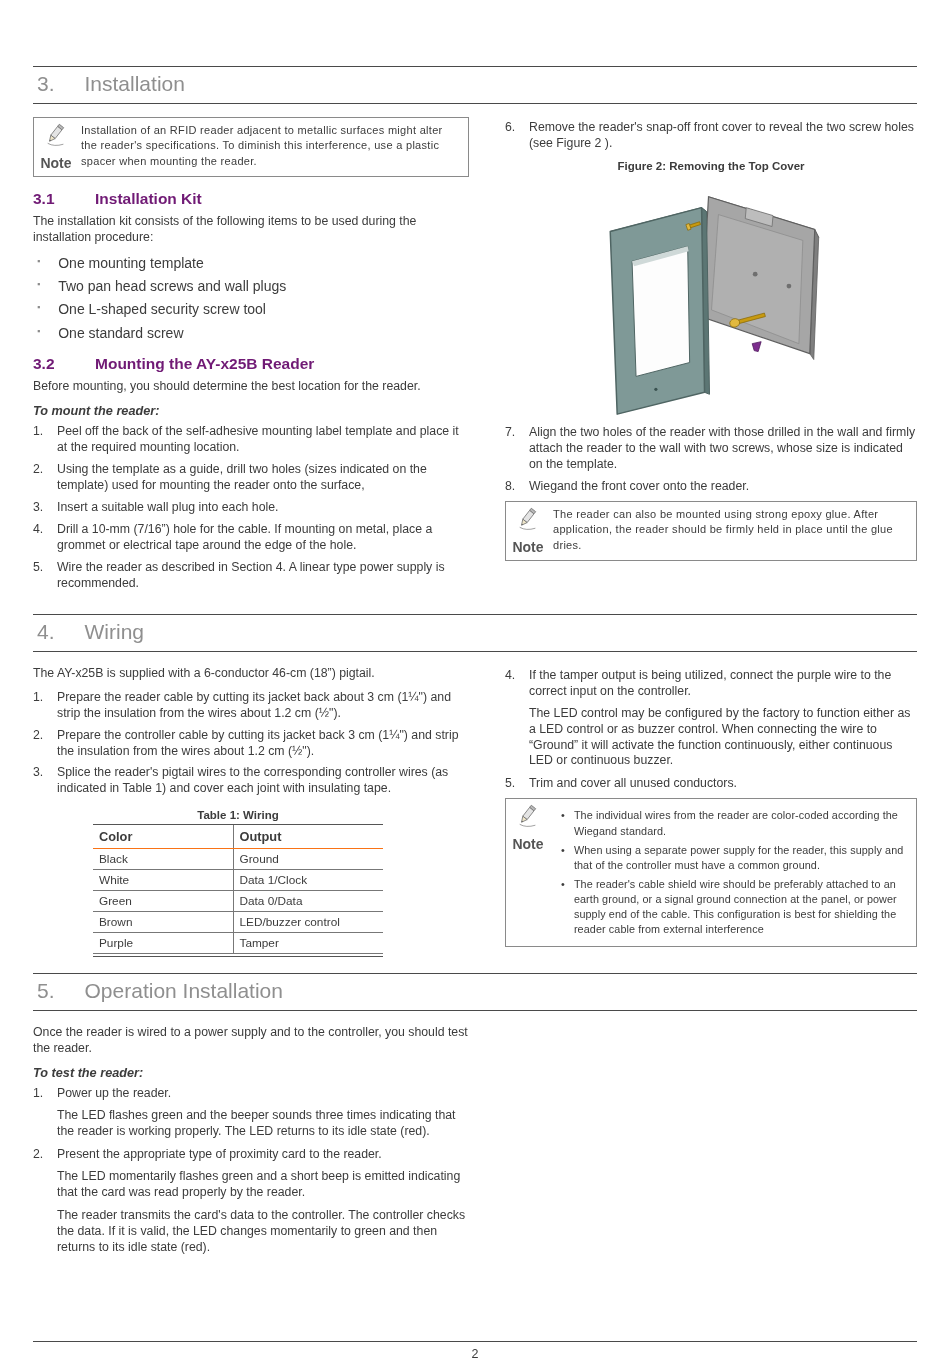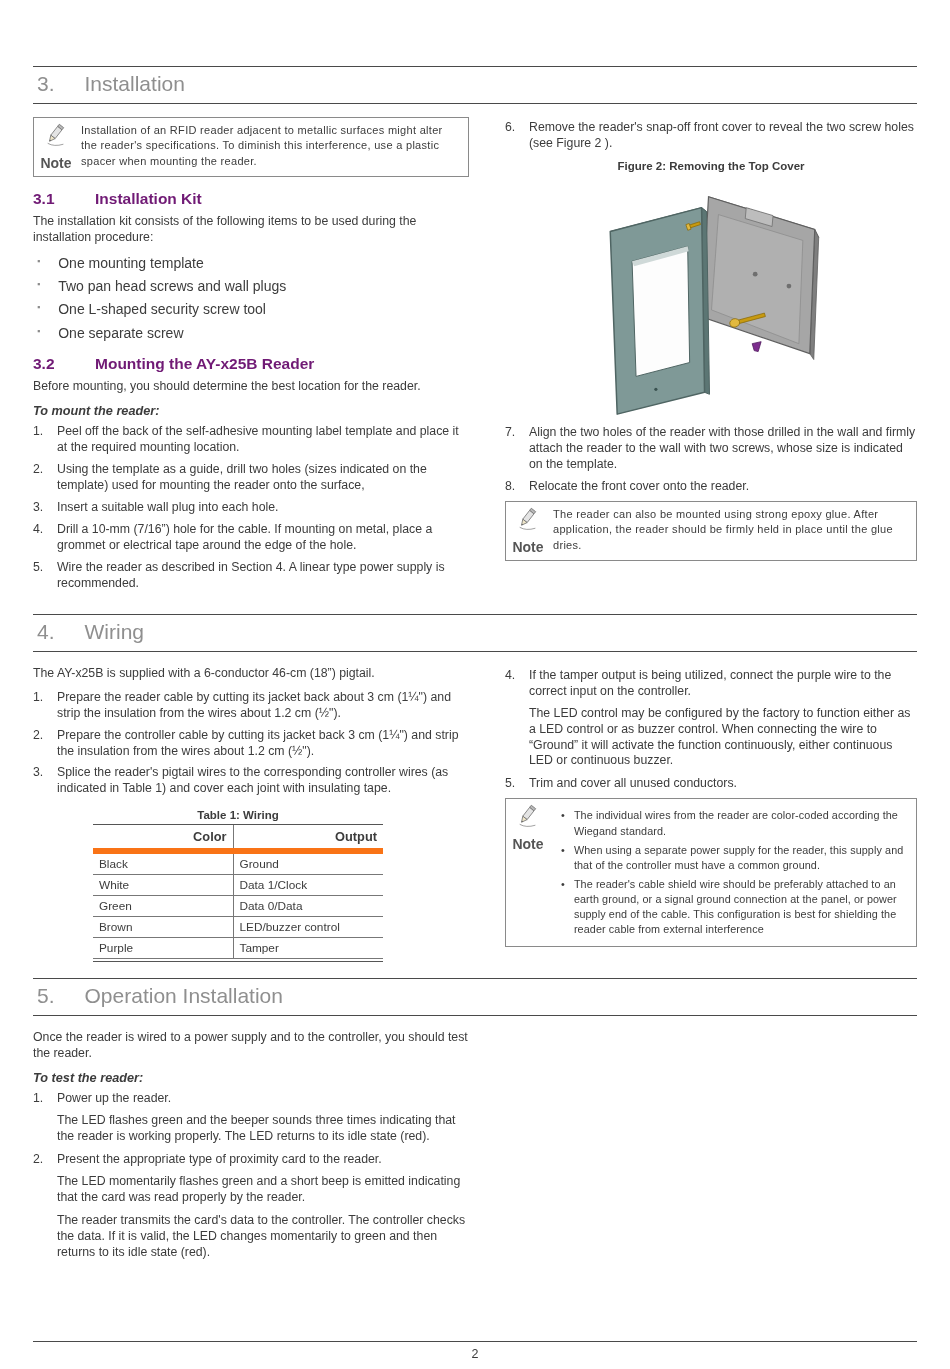--- a/index.html
+++ b/index.html
@@ -35,22 +35,22 @@
   .step { display: flex; font-size: 12.3px; line-height: 1.3; margin: 6px 0; }
   .step .n { width: 24px; flex: 0 0 auto; }
   .step .t { flex: 1; }
   .step-extra { margin: 5px 0 7px 24px; font-size: 12.3px; line-height: 1.3; }
 
   .fig-caption { font-weight: bold; font-size: 11.5px; text-align: center; margin: 8px 0 2px 0; }
   .figure { display: flex; justify-content: center; margin-bottom: 4px; }
 
   .tbl-caption { font-weight: bold; font-size: 11.5px; text-align: center; width: 290px; margin: 12px 0 3px 60px; }
   table.wiring { border-collapse: collapse; width: 290px; margin-left: 60px; font-size: 11.8px; }
-  .wiring th { border-top: 1px solid #555; border-bottom: 6px solid #f97316; font-size: 12.8px; font-weight: bold;
-               text-align: right; padding: 4px 6px; }
+  .wiring th { border-top: 1px solid #555; border-bottom: 1px solid #f97316; font-size: 12.8px; font-weight: bold;
+               text-align: left; padding: 4px 6px; }
   .wiring th:first-child { width: 140px; }
   .wiring td { border-bottom: 1px solid #777; padding: 3px 6px; }
   .wiring td + td, .wiring th + th { border-left: 1px solid #777; }
   .tbl-endline { width: 290px; margin: 2px 0 0 60px; border-top: 1px solid #555; }
 
   .note-bullets { flex: 1; }
   .nb { display: flex; font-size: 10.8px; line-height: 1.4; letter-spacing: 0.1px; margin: 4px 0; justify-content: flex-end; }
   .nb::before { content: "•"; margin: 0 9px 0 8px; }
 
   .op-content { width: 436px; margin-top: 10px; }
@@ -97,21 +97,21 @@
         <div class="b-item">
             <span>One mounting template</span>
           </div>
         <div class="b-item">
             <span>Two pan head screws and wall plugs</span>
           </div>
         <div class="b-item">
             <span>One L-shaped security screw tool</span>
           </div>
         <div class="b-item">
-            <span>One separate screw</span>
+            <span>One standard screw</span>
           </div>
       </div>
 
       <div class="subhead">
         <span class="sn">3.2</span>
         <span>Mounting the AY-x25B Reader</span>
       </div>
       <p class="body">Before mounting, you should determine the best location for the reader.</p>
       <p class="lead">To mount the reader:</p>
       <div class="steps">
@@ -179,21 +179,21 @@
         </svg>
       </div>
 
       <div class="steps">
         <div class="step">
           <span class="n">7.</span>
           <span class="t">Align the two holes of the reader with those drilled in the wall and firmly attach the reader to the wall with two screws, whose size is indicated on the template.</span>
         </div>
         <div class="step">
           <span class="n">8.</span>
-          <span class="t">Relocate the front cover onto the reader.</span>
+          <span class="t">Wiegand the front cover onto the reader.</span>
         </div>
       </div>
 
       <div class="notebox">
         <div class="note-ic">
           <svg width="24" height="24" viewBox="0 0 24 26">
             <g transform="rotate(38 12 10)">
               <rect x="9.5" y="1" width="6" height="3" fill="#b9b9b9" stroke="#6e6e6e" stroke-width="0.8"></rect>
               <rect x="9.5" y="4" width="6" height="12" fill="#e4e4e4" stroke="#6e6e6e" stroke-width="0.8"></rect>
               <polygon points="9.5,16 15.5,16 12.5,22" fill="#efe6c9" stroke="#6e6e6e" stroke-width="0.8"></polygon>

